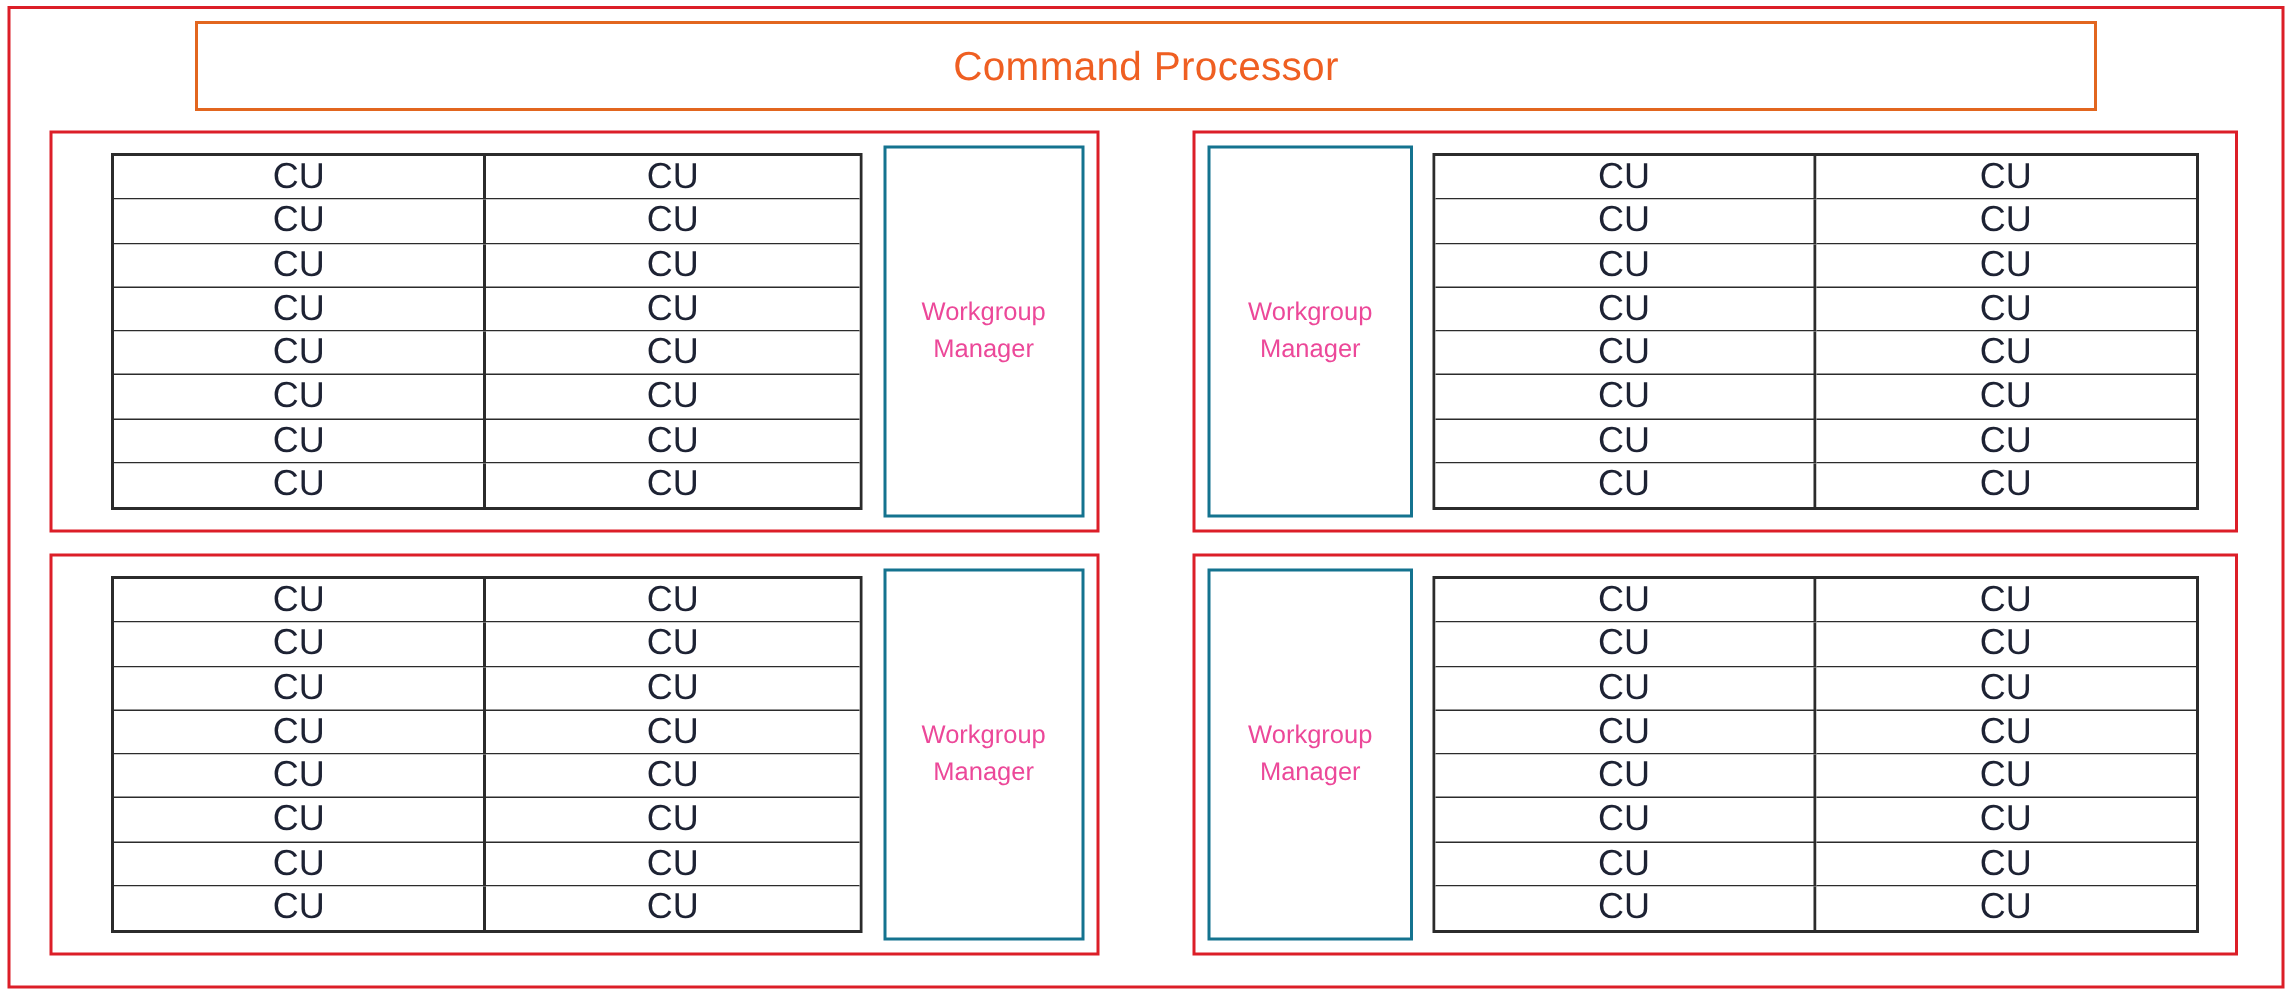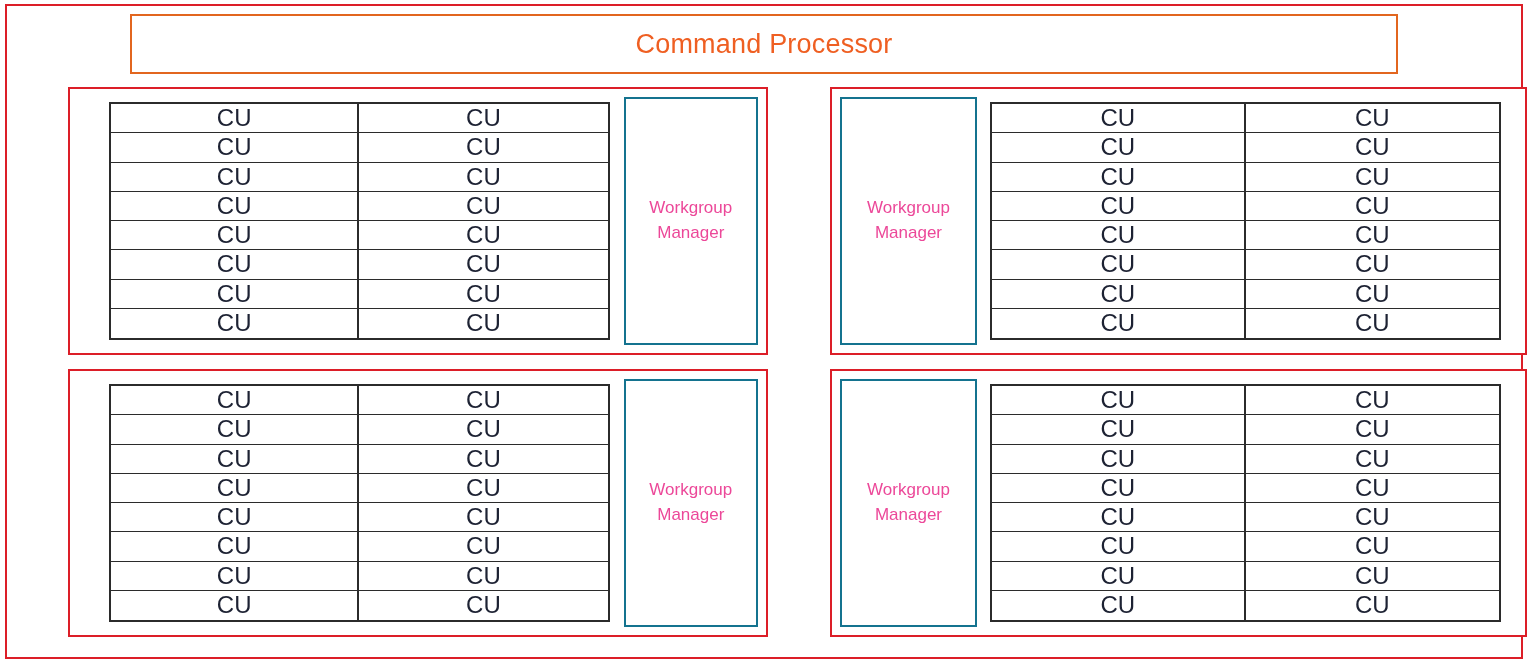--- a/index.html
+++ b/index.html
@@ -56,21 +56,20 @@
   }
 
   
   .quadrant {
     position: absolute;
     border: 2px solid #dc1e28;
     box-sizing: border-box;
     background: #ffffff;
     display: flex;
     align-items: flex-end;
-    margin-left: 35px;
   }
   .quad-tl { left: 33px;  top: 87px;  width: 700px; height: 268px; }
   .quad-tr { left: 795px; top: 87px;  width: 697px; height: 268px; }
   .quad-bl { left: 33px;  top: 369px; width: 700px; height: 268px; }
   .quad-br { left: 795px; top: 369px; width: 697px; height: 268px; }
 
   .quad-inner {
     position: relative;
     display: flex;
     align-items: center;

